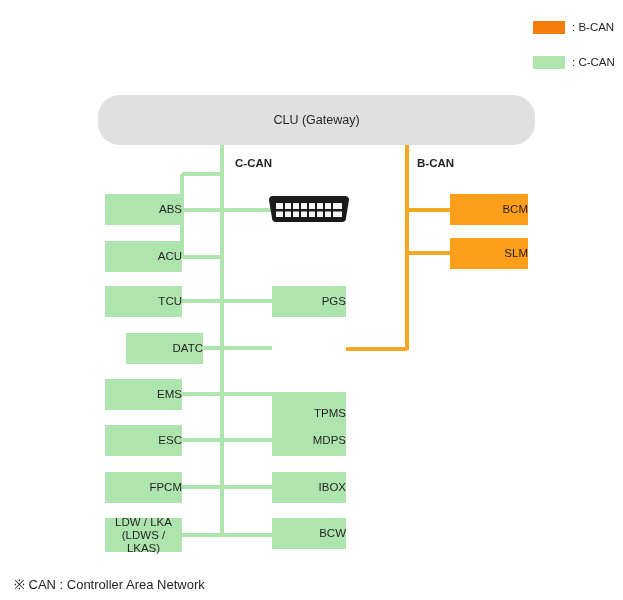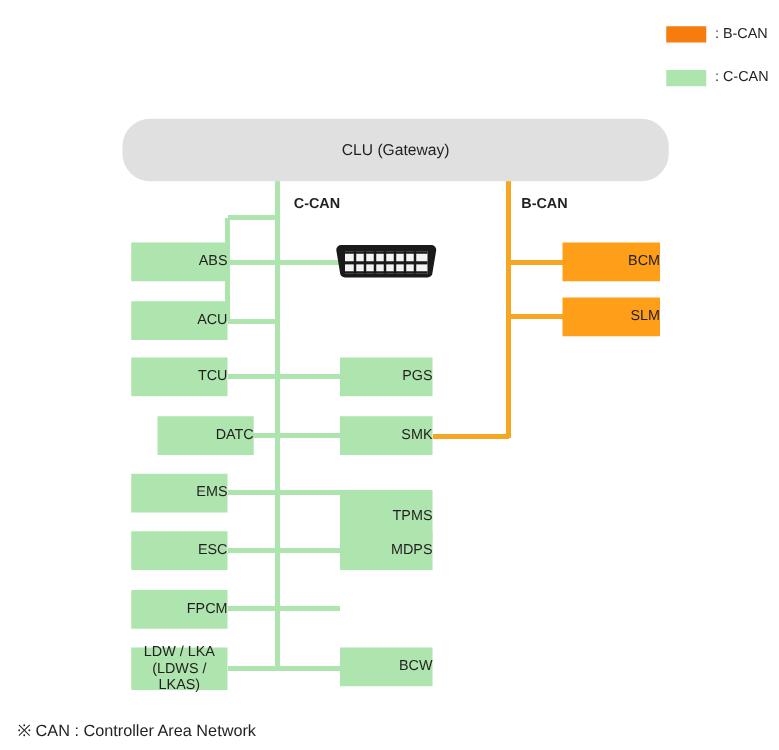--- a/index.html
+++ b/index.html
@@ -223,29 +223,29 @@
     </div>
     <div class="node green" style="left: 105px; top: 472px; width: 77px; height: 31px;">
       <span>FPCM</span>
     </div>
     <div class="node green" style="left: 105px; top: 518px; width: 77px; height: 34px;">
       <span>LDW / LKA<br>(LDWS / LKAS)</span>
     </div>
     <div class="node green" style="left: 272px; top: 286px; width: 74px; height: 31px;">
       <span>PGS</span>
     </div>
-    <div class="node green" style="left: 272px; top: 333px; width: 74px; height: 31px;">
-      <span>SMK</span>
-    </div>
     <div class="node green" style="left: 272px; top: 392px; width: 74px; height: 42px;">
       <span>TPMS</span>
     </div>
     <div class="node green" style="left: 272px; top: 425px; width: 74px; height: 31px;">
       <span>MDPS</span>
     </div>
+    <div class="node green" style="left: 272px; top: 472px; width: 74px; height: 31px;">
+      <span>IBOX</span>
+    </div>
     <div class="node green" style="left: 272px; top: 518px; width: 74px; height: 31px;">
       <span>BCW</span>
     </div>
     <div class="node orange" style="left: 450px; top: 194px; width: 78px; height: 31px;">
       <span>BCM</span>
     </div>
     <div class="node orange" style="left: 450px; top: 238px; width: 78px; height: 31px;">
       <span>SLM</span>
     </div>
     <div class="footnote">※ CAN : Controller Area Network</div>

